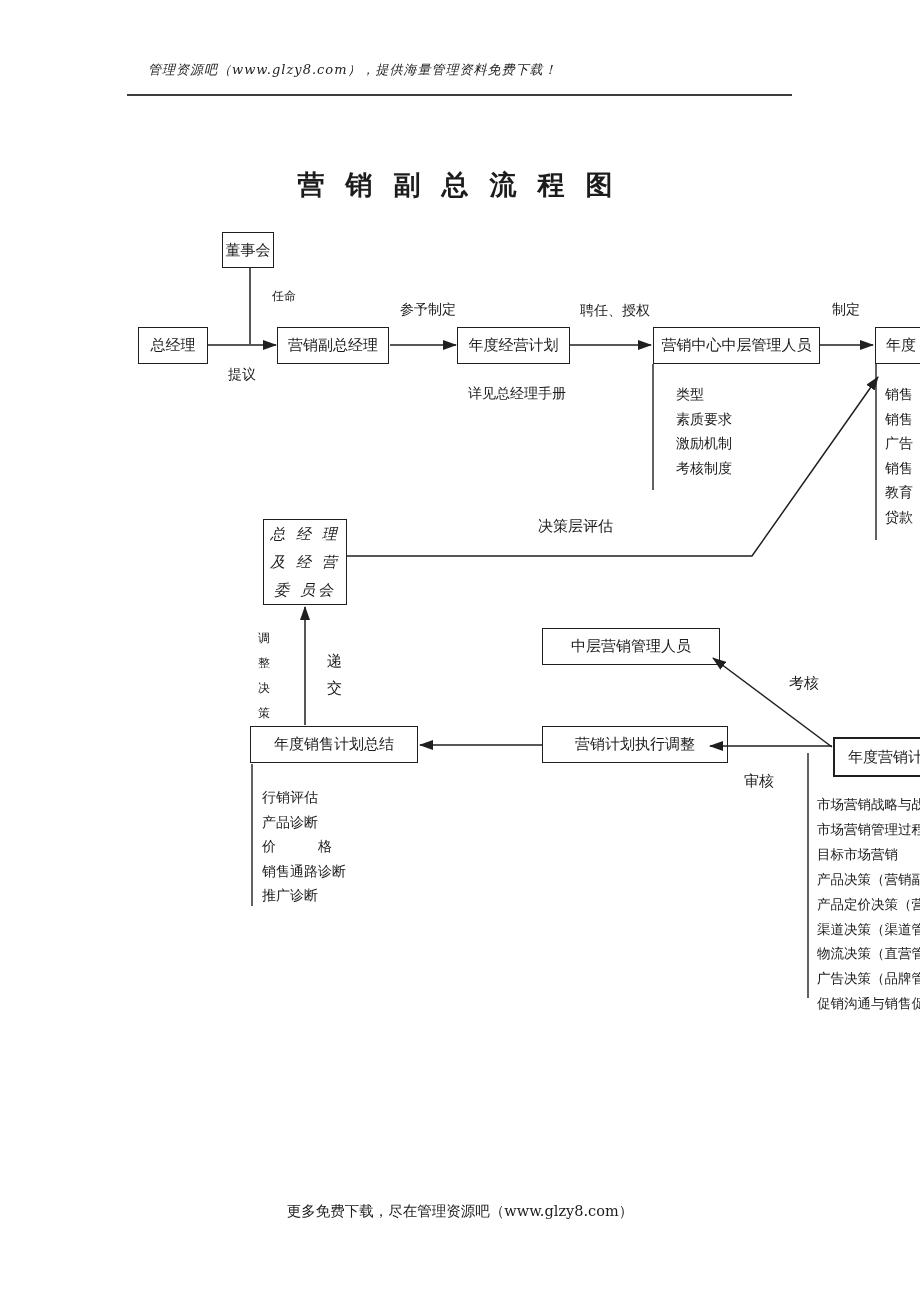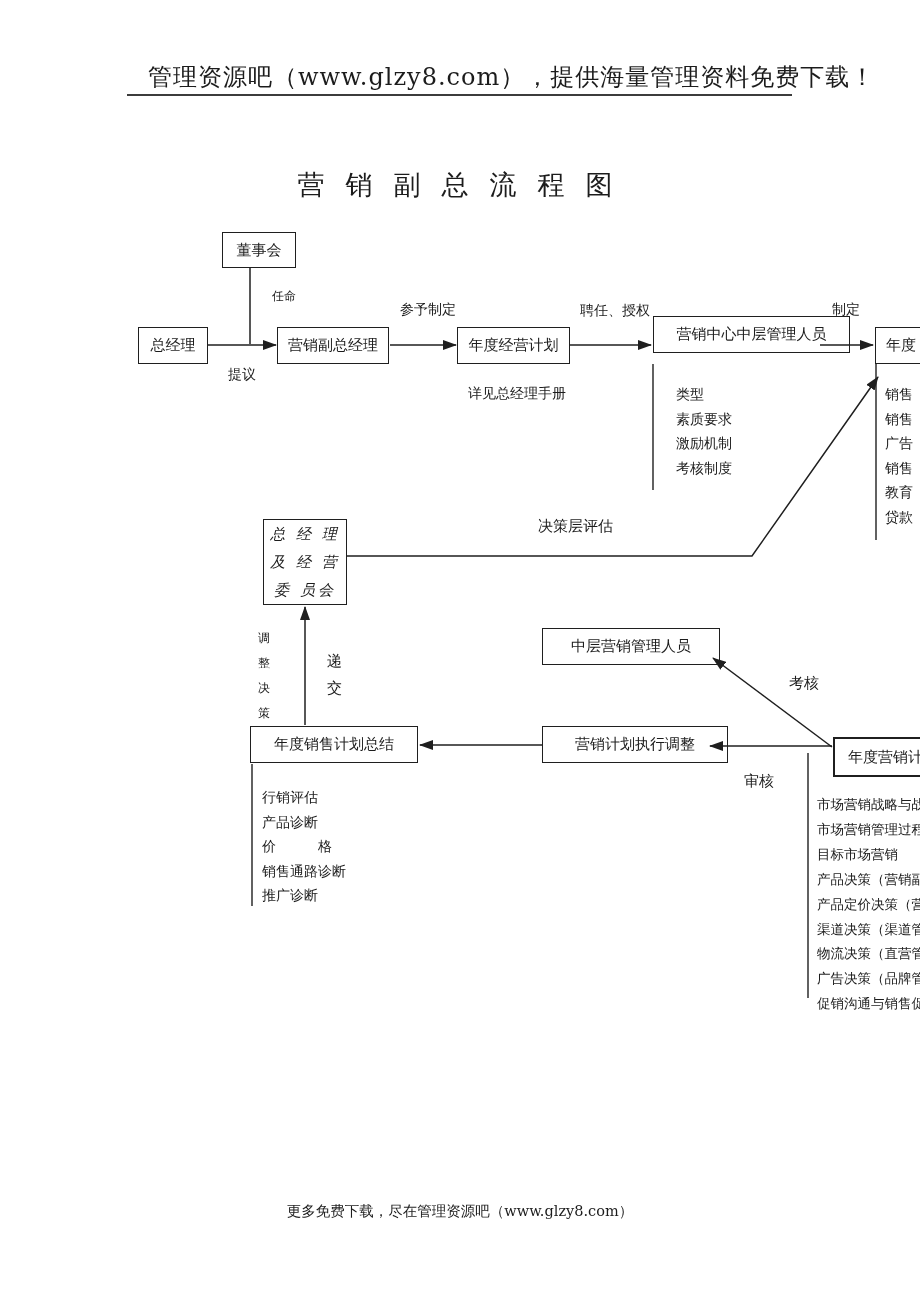--- a/index.html
+++ b/index.html
@@ -3,30 +3,30 @@
 <meta charset="utf-8">
 <style>
   html,body { margin:0; padding:0; background:#ffffff; }
   #page {
     position:relative; width:920px; height:1302px;
     background:#ffffff; overflow:hidden;
     font-family:"DejaVu Serif","Liberation Serif",serif;
     color:#1c1c1c;
   }
   .hdr {
-    position:absolute; left:148px; top:61px; font-size:24px;
-    white-space:nowrap; letter-spacing:1px;
+    position:absolute; left:148px; top:61px; font-size:13px;
+    white-space:nowrap; letter-spacing:1px;font-style:italic;
   }
   .hdr-rule {
     position:absolute; left:127px; top:94px; width:665px; height:2px;
     background:#3c3c3c;
   }
   .doc-title {
     position:absolute; left:0; top:167px; width:920px; text-align:center;
-    font-size:27px; font-weight:normal; letter-spacing:21px; text-indent:11px;
+    font-size:27px; font-weight:bold; letter-spacing:21px; text-indent:11px;
     white-space:nowrap;
   }
   .watermark {
     position:absolute; left:226px; top:599px; z-index:1;
     font-family:"DejaVu Sans","Liberation Sans",sans-serif;
     font-size:42px; letter-spacing:3px; color:#d9d9d9; white-space:nowrap;
   }
   svg.connectors { position:absolute; left:0; top:0; z-index:2; }
   .box {
     position:absolute; z-index:3; border:1.6px solid #1f1f1f;
@@ -78,25 +78,25 @@
       <polyline points="347,556 752,556 878,377" marker-end="url(#ah)"></polyline>
       <line x1="305" y1="725" x2="305" y2="607" marker-end="url(#ah)"></line>
       <line x1="542" y1="745" x2="420" y2="745" marker-end="url(#ah)"></line>
       <line x1="832" y1="746" x2="710" y2="746" marker-end="url(#ah)"></line>
       <line x1="832" y1="747" x2="713" y2="658" marker-end="url(#ah)"></line>
       <line x1="252" y1="764" x2="252" y2="906" stroke-width="1.4"></line>
       <line x1="808" y1="753" x2="808" y2="998" stroke-width="1.4"></line>
     </g>
   </svg>
 
-  <div class="box" style="left:222px;top:232px;width:74px;height:36px">董事会</div>
+  <div class="box" style="left:222px;top:232px;width:52px;height:36px">董事会</div>
   <div class="box" style="left:138px;top:327px;width:70px;height:37px">总经理</div>
   <div class="box" style="left:277px;top:327px;width:112px;height:37px">营销副总经理</div>
   <div class="box" style="left:457px;top:327px;width:113px;height:37px">年度经营计划</div>
-  <div class="box" style="left:653px;top:316px;width:197px;height:37px">营销中心中层管理人员</div>
+  <div class="box" style="left:653px;top:327px;width:167px;height:37px">营销中心中层管理人员</div>
   <div class="box left-align" style="left:875px;top:327px;width:120px;height:37px;padding-left:10px">年度</div>
 
   <div class="box committee" style="left:263px;top:519px;width:84px;height:86px">
     <div>总 经 理</div>
     <div>及 经 营</div>
     <div>委 员会</div>
   </div>
 
   <div class="box" style="left:542px;top:628px;width:178px;height:37px">中层营销管理人员</div>
   <div class="box" style="left:250px;top:726px;width:168px;height:37px">年度销售计划总结</div>

